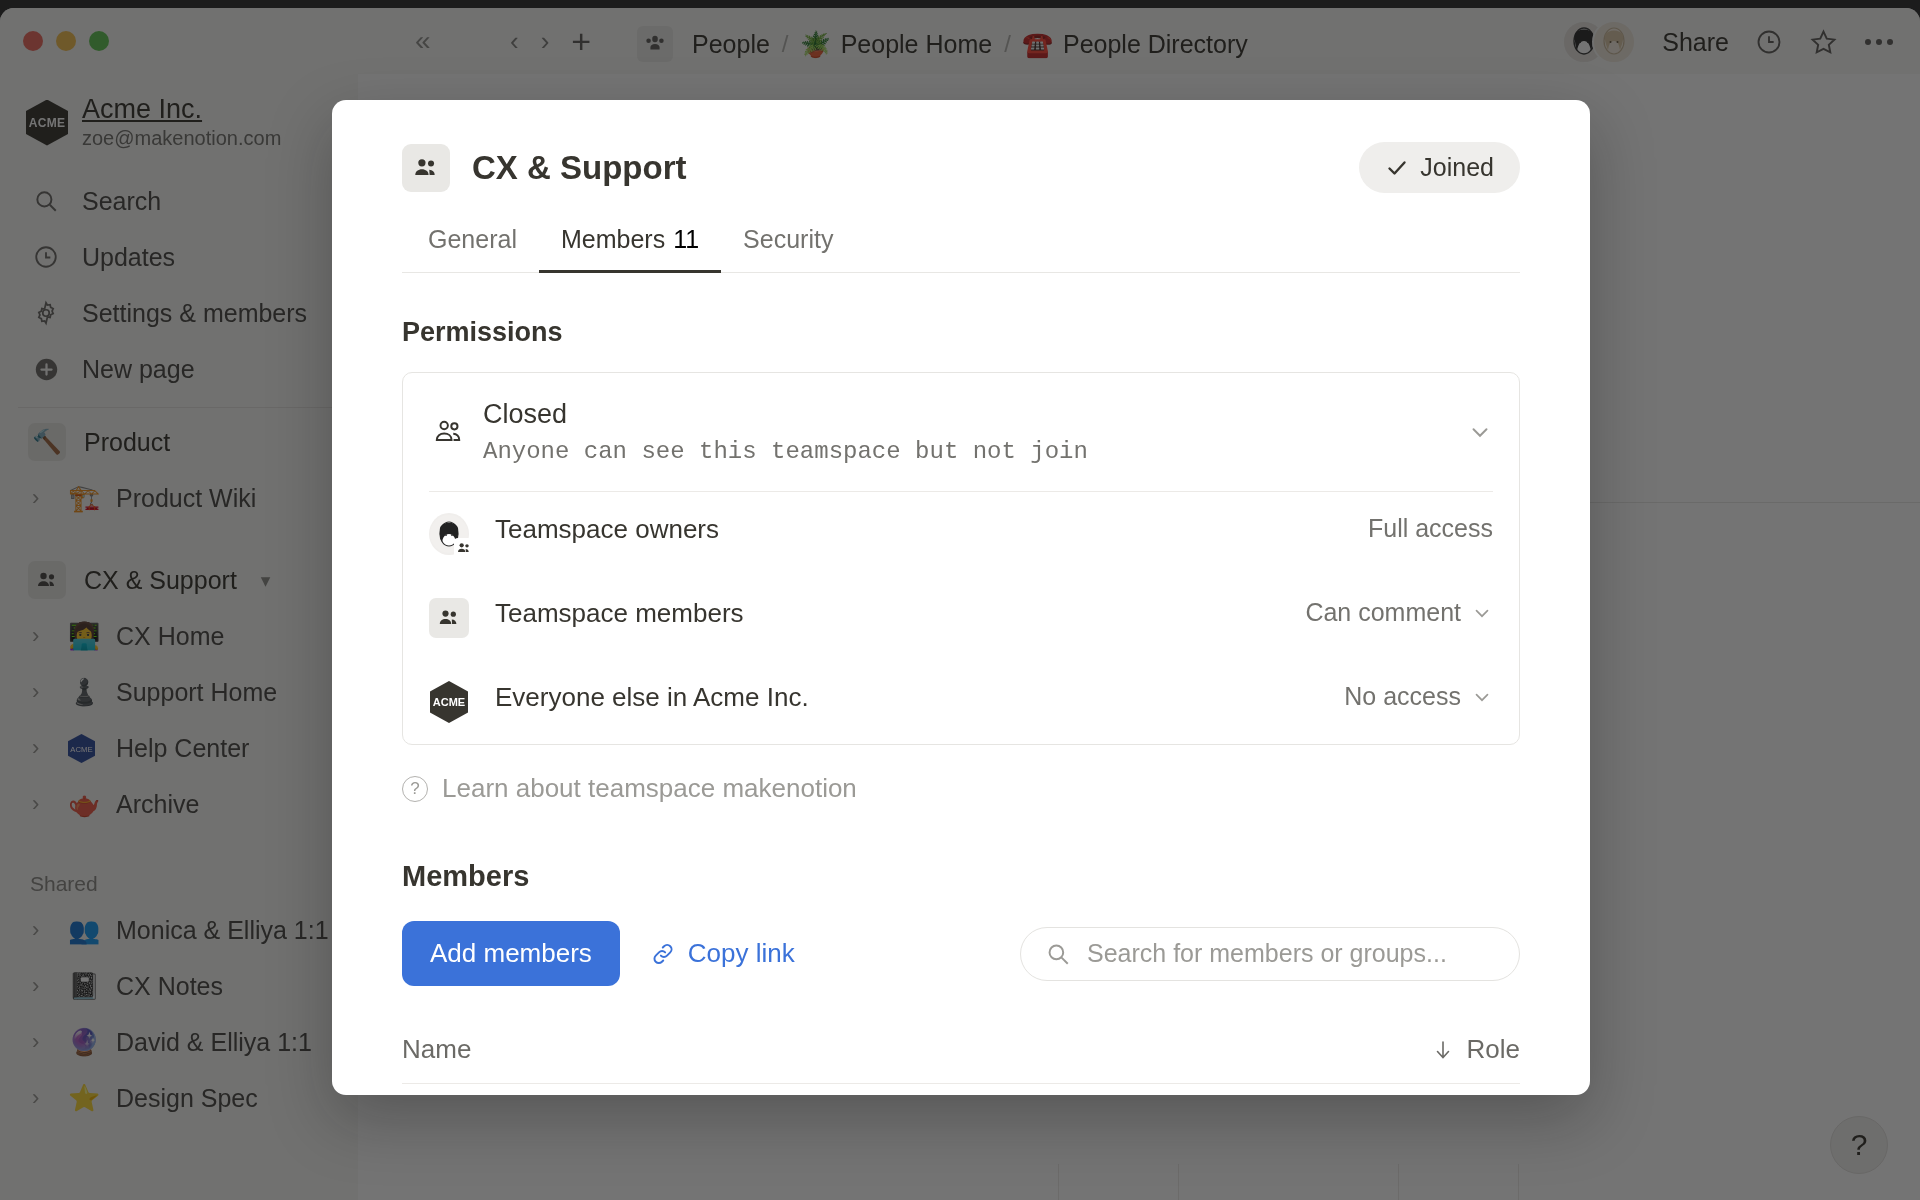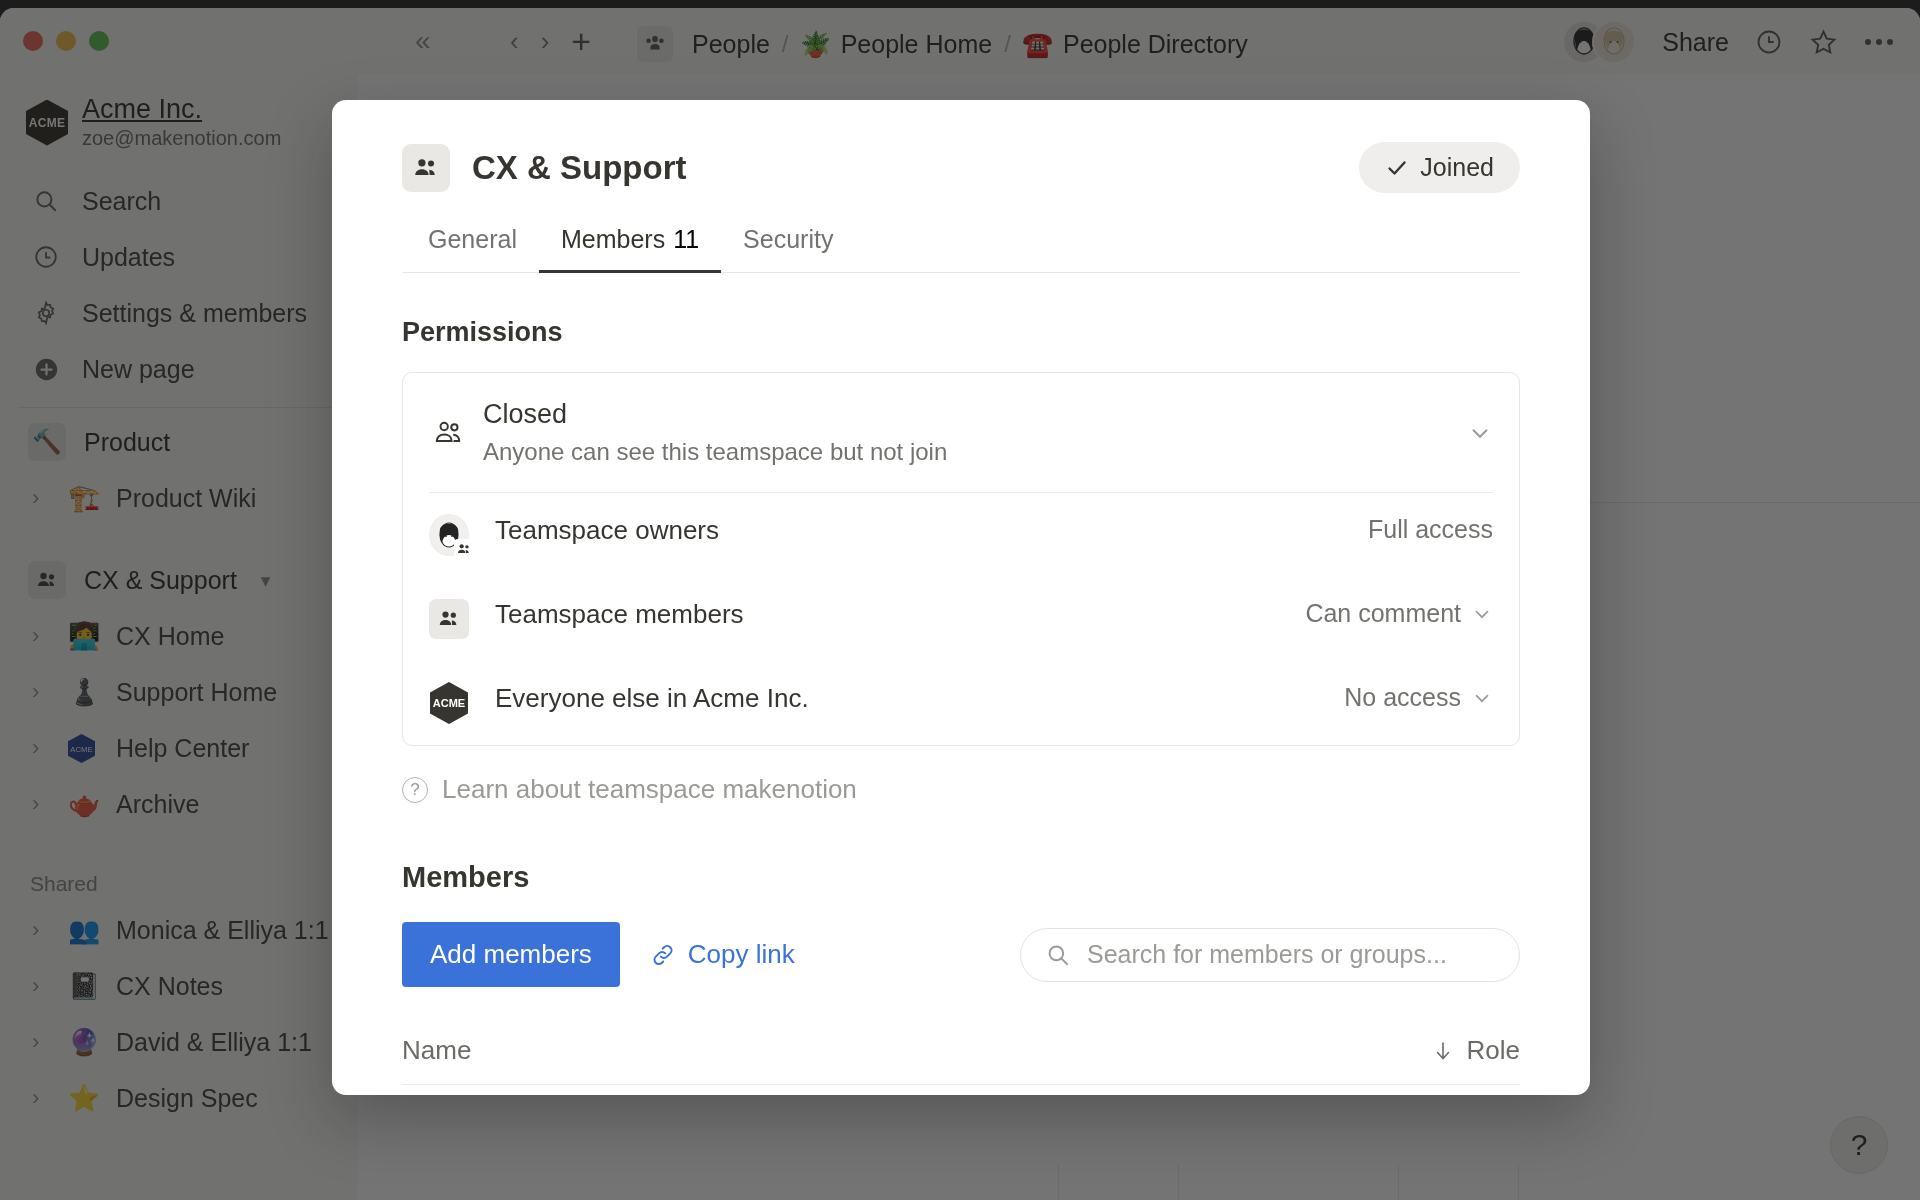--- a/index.html
+++ b/index.html
@@ -222,21 +222,21 @@
     padding: 0 26px;
   }
   .perm-top {
     display: flex; align-items: center; gap: 14px;
     padding: 26px 0 26px 0;
     border-bottom: 1px solid #eceae7;
   }
   .perm-top .ic { width: 40px; display: flex; justify-content: center; }
   .perm-top .txt { flex: 1; }
   .perm-top .t1 { font-size: 27px; color: #37352f; }
-  .perm-top .t2 { font-size: 24px; color: #73726e; margin-top: 8px; }
+  .perm-top .t2 { font-size: 24px; color: #73726e; margin-top: 8px; font-family: Liberation Mono, monospace; }
   .perm-chev { color: #9b9a96; font-size: 22px; }
 
   .perm-row {
     display: flex; align-items: flex-start; gap: 26px;
     padding: 22px 0;
   }
   .perm-row .ic {
     width: 40px; height: 40px; flex: none;
     display: flex; align-items: center; justify-content: center;
   }
@@ -279,21 +279,21 @@
   }
 
   .members-title { font-size: 29px; color: #37352f; font-weight: 600; margin-top: 56px; }
 
   .mem-actions {
     display: flex; align-items: center;
     margin-top: 28px; gap: 30px;
   }
   .add-btn {
     background: #3b72d9; color: #fff; font-size: 26px; font-weight: 500;
-    border: none; border-radius: 4px; padding: 17px 28px;
+    border: none; border-radius: 12px; padding: 17px 28px;
     font-family: "Liberation Sans", sans-serif;
   }
   .copy-link {
     display: flex; align-items: center; gap: 12px;
     color: #3b72d9; font-size: 26px;
   }
   .search-box {
     margin-left: auto;
     width: 500px; height: 54px;
     border: 1px solid #e4e3e0; border-radius: 27px;

